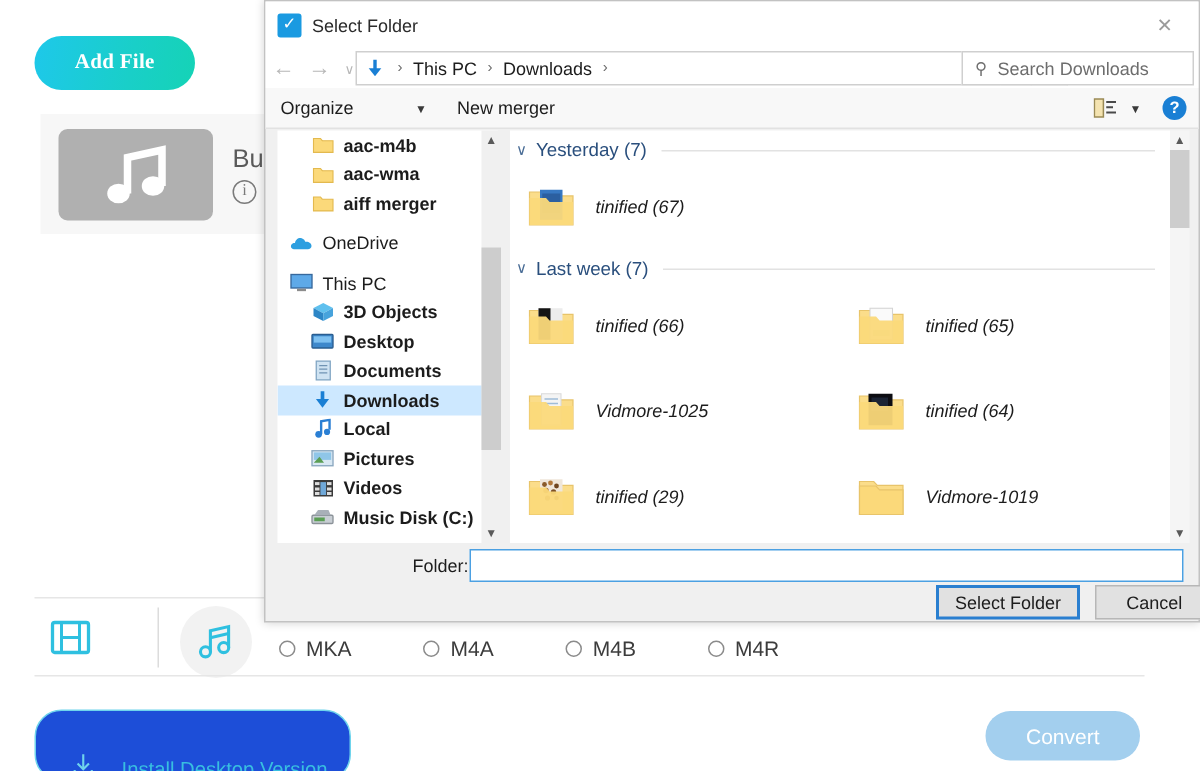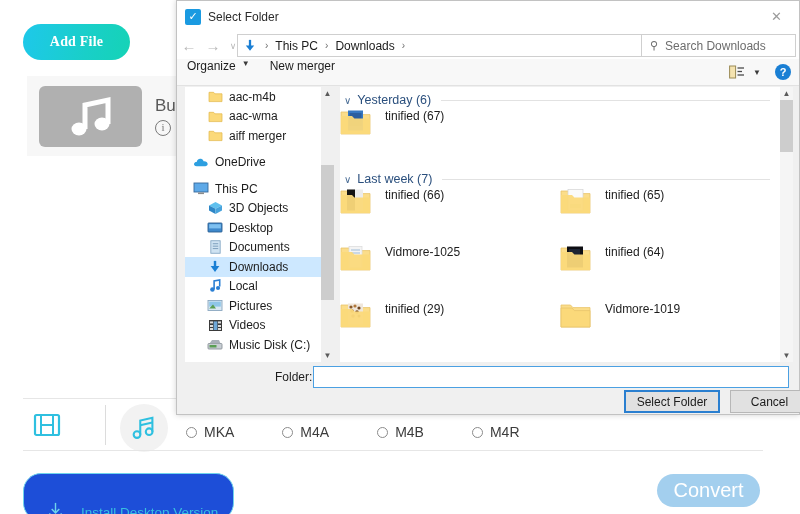--- a/index.html
+++ b/index.html
@@ -85,21 +85,21 @@
     width: 211px; height: 48px; border-radius: 18px;
     border: 1.3px solid #6fd4ec; background: #1d4ed8;
     color: #38bfe0; font-size: 13.5px;
     display: flex; align-items: flex-end; cursor: pointer;
   }
   .install-btn .dl-ico { margin-left: 22px; margin-right: 16px; display:flex; }
 
   .convert-btn {
     position: absolute; left: 657px; top: 474px;
     width: 103px; height: 33px; border-radius: 17px;
-    background: #a3cfee; color: #ffffff; font-size: 20px;
+    background: #a3cfee; color: #ffffff; font-size: 14px;
     display: flex; align-items: center; justify-content: center;
     border: none; cursor: pointer;
   }
 
   
   .dialog {
     position: absolute; left: 176px; top: 0px;
     width: 624px; height: 415px;
     background: #f0f0f0;
     border: 1px solid #c2c2c2;
@@ -163,21 +163,21 @@
   .searchbox .s-ph { font-size: 12px; color: #6d6d6d; }
 
   
   .cmdbar {
     position: absolute; left: 0; top: 58px; width: 100%; height: 27px;
     background: #f8f8f8; border-bottom: 1px solid #e2e2e2;
     display: flex; align-items: center;
   }
   .cmd-item {
     font-size: 12px; color: #1c1c1c; padding: 0 10px; cursor: pointer;
-    display: flex; height: 100%;
+    display: flex; align-items: center; height: 100%; gap: 35px;
   }
   .cmd-caret { font-size: 8px; margin-left: 6px; color:#3a3a3a; }
   .cmd-right { position: absolute; right: 8px; display: flex; align-items: center; }
   .view-ico { display:flex; align-items:center; cursor:pointer; }
   .view-caret { font-size: 8px; margin: 0 14px 0 8px; color:#3a3a3a; cursor:pointer; }
   .help-ico {
     width: 16px; height: 16px; border-radius: 50%;
     background: #1a7fd4; color: #fff; font-size: 11px; font-weight: bold;
     display: flex; align-items: center; justify-content: center; cursor: pointer;
   }
@@ -185,21 +185,21 @@
   
   .treepane {
     position: absolute; left: 8px; top: 86px; width: 147px; height: 275px;
     background: #ffffff; overflow: hidden;
   }
   .tree-item {
     height: 19.5px; display: flex; align-items: center;
     font-size: 12px; color: #1c1c1c; padding-left: 8px; cursor: pointer;
   }
   .tree-item.sel { background: #cde8ff; }
-  .tree-item.indent2 { padding-left: 22px; }
+  .tree-item.indent2 { padding-left: 22px; font-weight: bold; }
   .tree-ico { width: 16px; height: 16px; margin-right: 6px; display: flex; align-items: center; justify-content: center; flex:0 0 16px;}
   .tree-scroll {
     position: absolute; left: 144px; top: 86px; width: 13px; height: 275px;
     background: #f0f0f0;
   }
   .tree-scroll .arr {
     height: 13px; display:flex; align-items:center; justify-content:center;
     font-size: 8px; color: #5a5a5a; cursor: pointer;
   }
   .tree-thumb {
@@ -213,22 +213,22 @@
     background: #ffffff; overflow: hidden;
   }
   .grp-head {
     display: flex; align-items: center; font-size: 12.5px; color: #2a4f7d;
     margin: 6px 0 2px 4px; cursor: pointer;
   }
   .grp-head .chev { font-size: 10px; color: #4a6d96; margin-right: 6px; }
   .grp-head .rule { flex: 1; height: 1px; background: #e2e2e2; margin-left: 10px; margin-right: 10px; }
   .row { display: flex; }
   .cell {
-    width: 220px; height: 57px; display: flex; 
-    cursor: pointer;
+    width: 220px; height: 57px; display: flex; align-items: center;
+    padding-left: 12px; cursor: pointer; font-style: italic;
   }
   .cell .lbl { font-size: 12px; color: #1c1c1c; margin-left: 14px; }
   .file-scroll {
     position: absolute; left: 603px; top: 86px; width: 13px; height: 275px;
     background: #f5f5f5;
   }
   .file-scroll .arr {
     height: 13px; display:flex; align-items:center; justify-content:center;
     font-size: 8px; color: #5a5a5a; cursor:pointer;
   }
@@ -556,21 +556,21 @@
     <div class="tree-scroll">
       <div class="arr">▲</div>
       <div class="tree-thumb"></div>
       <div class="arr" style="position:absolute;bottom:0;left:0;width:13px;">▼</div>
     </div>
 
     <div class="filepane">
 
       <div class="grp-head">
         <span class="chev">∨</span>
-        <span>Yesterday (6)</span>
+        <span>Yesterday (7)</span>
         <span class="rule"></span>
       </div>
 
       <div class="row">
         <div class="cell">
           <span class="fi">
             <svg width="31" height="27" viewBox="0 0 31 27">
               <path d="M1 3 h9.5 l2.4 2.6 H30 V25 H1 Z" fill="#fbdd8a" stroke="#e8c46a" stroke-width="0.8"></path>
               <rect x="8" y="1.5" width="15" height="20" fill="#3778c2"></rect>
               <rect x="9.5" y="4" width="12" height="13" fill="#2b5fa0"></rect>

